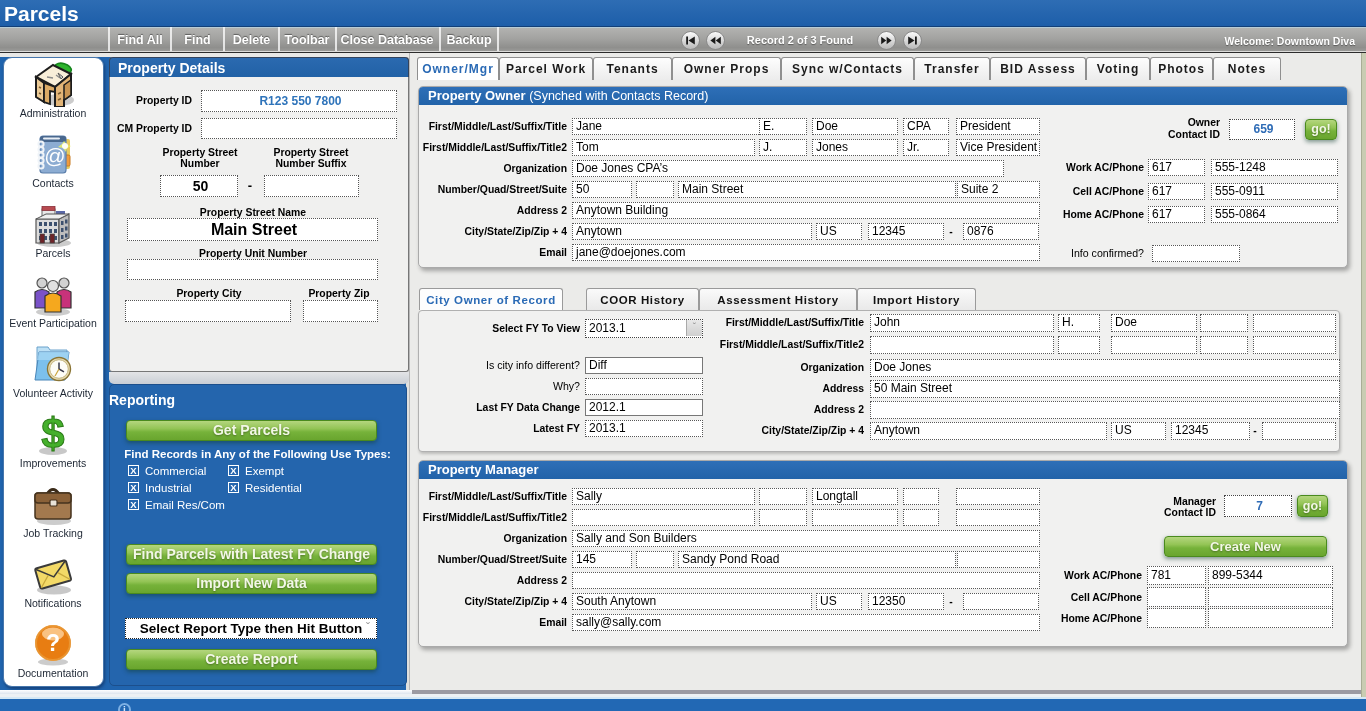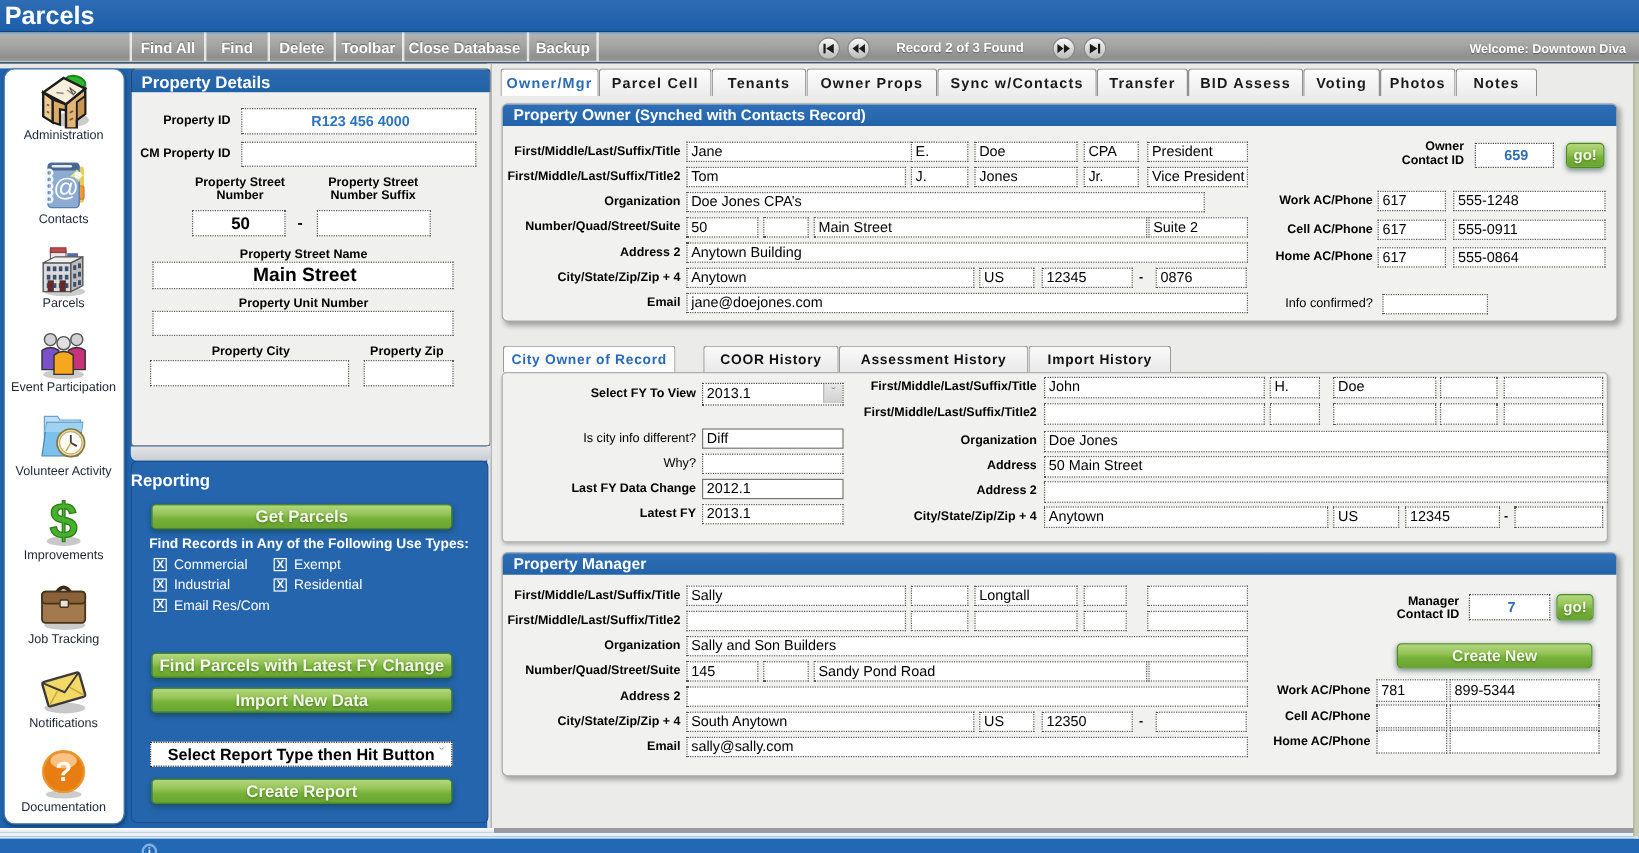--- a/index.html
+++ b/index.html
@@ -191,21 +191,21 @@
 <div class="icl" style="left:1px;top:527px">Job Tracking</div>
 <div class="icl" style="left:1px;top:597px">Notifications</div>
 <div class="icl" style="left:1px;top:667px">Documentation</div>
 </div>
 
 <div class="ab" style="left:109px;top:57px;width:300px;height:315px;background:#f0f0ef;border:1px solid #777;border-top:none;border-radius:4px 4px 3px 3px">
   <div style="position:absolute;left:-1px;right:-1px;top:0;height:20px;background:linear-gradient(#2b6ab0,#2161a6);border:1px solid #33435c;border-bottom:none;border-radius:4px 4px 0 0;color:#fff;font:bold 14px/20px 'Liberation Sans',sans-serif;padding-left:8px">Property Details</div>
 </div>
 <div class="ab" style="left:109px;top:372px;width:300px;height:12px;background:linear-gradient(#e3e4e6,#c9ced5);border-radius:0 0 5px 5px"></div>
 <div class="lb" style="left:52px;top:90px;width:140px;line-height:21px">Property ID</div>
-<div class="f" style="left:201px;top:90px;width:196px;height:22px;line-height:20px;text-align:center;color:#2f74ba;font-weight:bold;border:1px dotted #555">R123 456 4000</div>
+<div class="f" style="left:201px;top:90px;width:196px;height:22px;line-height:20px;text-align:center;color:#2f74ba;font-weight:bold;border:1px dotted #555">R123 550 7800</div>
 <div class="lb" style="left:52px;top:118px;width:140px;line-height:21px">CM Property ID</div>
 <div class="f" style="left:201px;top:118px;width:196px;height:21px;border:1px dotted #555"></div>
 <div class="lb" style="left:145px;top:147px;width:110px;text-align:center;line-height:11px">Property Street<br>Number</div>
 <div class="lb" style="left:256px;top:147px;width:110px;text-align:center;line-height:11px">Property Street<br>Number Suffix</div>
 <div class="f" style="left:160px;top:175px;width:78px;height:22px;line-height:20px;font-weight:bold;font-size:14px;text-align:center;border:1px dotted #555">50</div>
 <div class="lb" style="left:240px;top:177px;width:20px;text-align:center;font-size:13px">-</div>
 <div class="f" style="left:264px;top:175px;width:95px;height:22px;border:1px dotted #555"></div>
 <div class="lb" style="left:153px;top:204px;width:200px;text-align:center">Property Street Name</div>
 <div class="f" style="left:127px;top:218px;width:251px;height:23px;line-height:21px;font-weight:bold;font-size:16px;text-align:center;border:1px dotted #555">Main Street</div>
 <div class="lb" style="left:153px;top:245px;width:200px;text-align:center">Property Unit Number</div>
@@ -230,33 +230,33 @@
 <div class="cbx" style="left:128px;top:499px">X</div>
 <div class="cbl" style="left:145px;top:499px">Email Res/Com</div>
 <div class="gb" style="left:126px;top:544px;width:251px;height:21px">Find Parcels with Latest FY Change</div>
 <div class="gb" style="left:126px;top:573px;width:251px;height:21px">Import New Data</div>
 <div class="ab" style="left:125px;top:618px;width:252px;height:21px;background:#fff;border:1px dotted #222;color:#000;font:bold 13.5px/19px 'Liberation Sans',sans-serif;text-align:center">Select Report Type then Hit Button<span style="position:absolute;right:6px;top:0;color:#999;font:12px/19px 'Liberation Sans',sans-serif">ˇ</span></div>
 <div class="gb" style="left:126px;top:649px;width:251px;height:21px">Create Report</div>
 
 <div class="ab" style="left:409px;top:53px;width:952px;height:637px;background:#ebebe9;border-left:1px solid #b8b8b8"></div>
 <div id="maintabs" style="position:absolute;left:0;top:57px">
   <div class="tab on" style="left:417px;width:82px">Owner/Mgr</div>
-  <div class="tab" style="left:499px;width:94px">Parcel Cell</div>
+  <div class="tab" style="left:499px;width:94px">Parcel Work</div>
   <div class="tab" style="left:593px;width:79px">Tenants</div>
   <div class="tab" style="left:672px;width:109px">Owner Props</div>
   <div class="tab" style="left:781px;width:133px">Sync w/Contacts</div>
   <div class="tab" style="left:914px;width:76px">Transfer</div>
   <div class="tab" style="left:990px;width:96px">BID Assess</div>
   <div class="tab" style="left:1086px;width:64px">Voting</div>
   <div class="tab" style="left:1150px;width:63px">Photos</div>
   <div class="tab" style="left:1213px;width:68px">Notes</div>
 </div>
 <div id="ownerpanel">
 <div class="panel" style="left:418px;top:86px;width:930px;height:182px">
-  <div class="hdr"><b>Property Owner</b>&nbsp;<span style="font-weight:bold;font-size:12.5px">(Synched with Contacts Record)</span></div>
+  <div class="hdr"><b>Property Owner</b>&nbsp;<span style="font-weight:normal;font-size:12.5px">(Synched with Contacts Record)</span></div>
 </div>
 <div class="lb" style="left:407px;top:118px;width:160px">First/Middle/Last/Suffix/Title</div>
 <div class="lb" style="left:407px;top:139px;width:160px">First/Middle/Last/Suffix/Title2</div>
 <div class="lb" style="left:407px;top:160px;width:160px">Organization</div>
 <div class="lb" style="left:407px;top:181px;width:160px">Number/Quad/Street/Suite</div>
 <div class="lb" style="left:407px;top:202px;width:160px">Address 2</div>
 <div class="lb" style="left:407px;top:223px;width:160px">City/State/Zip/Zip + 4</div>
 <div class="lb" style="left:407px;top:244px;width:160px">Email</div>
 <div class="f" style="left:572px;top:118px;width:207px">Jane</div>
 <div class="f" style="left:759px;top:118px;width:48px">E.</div>

